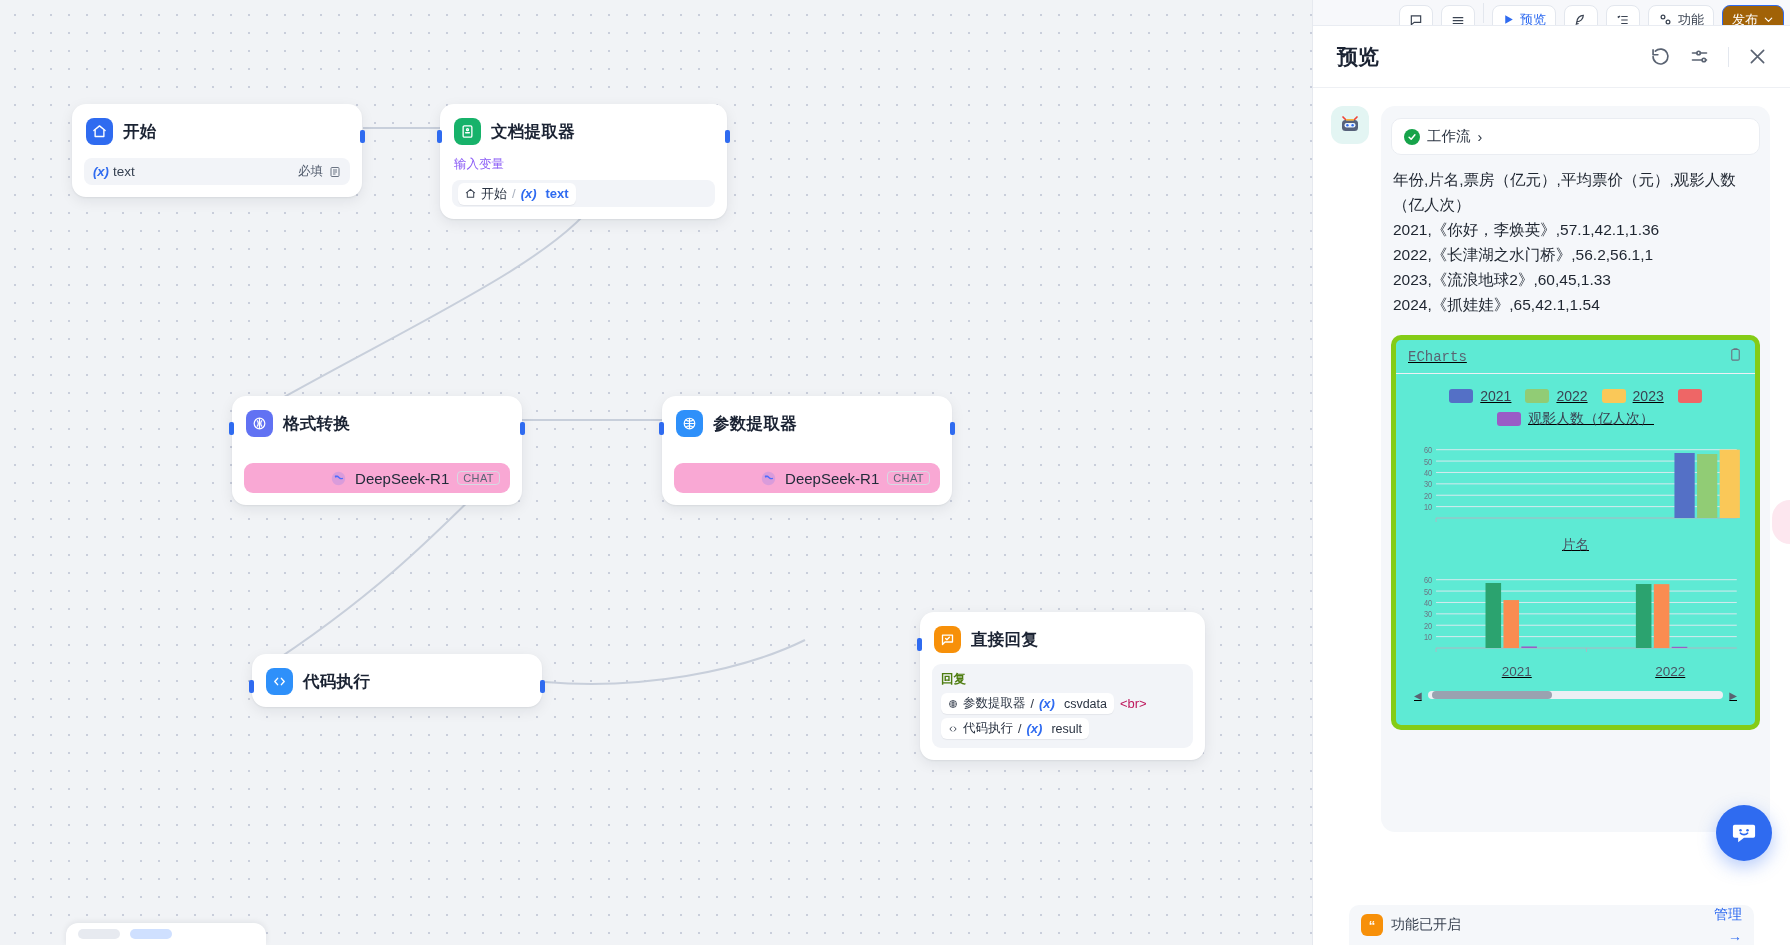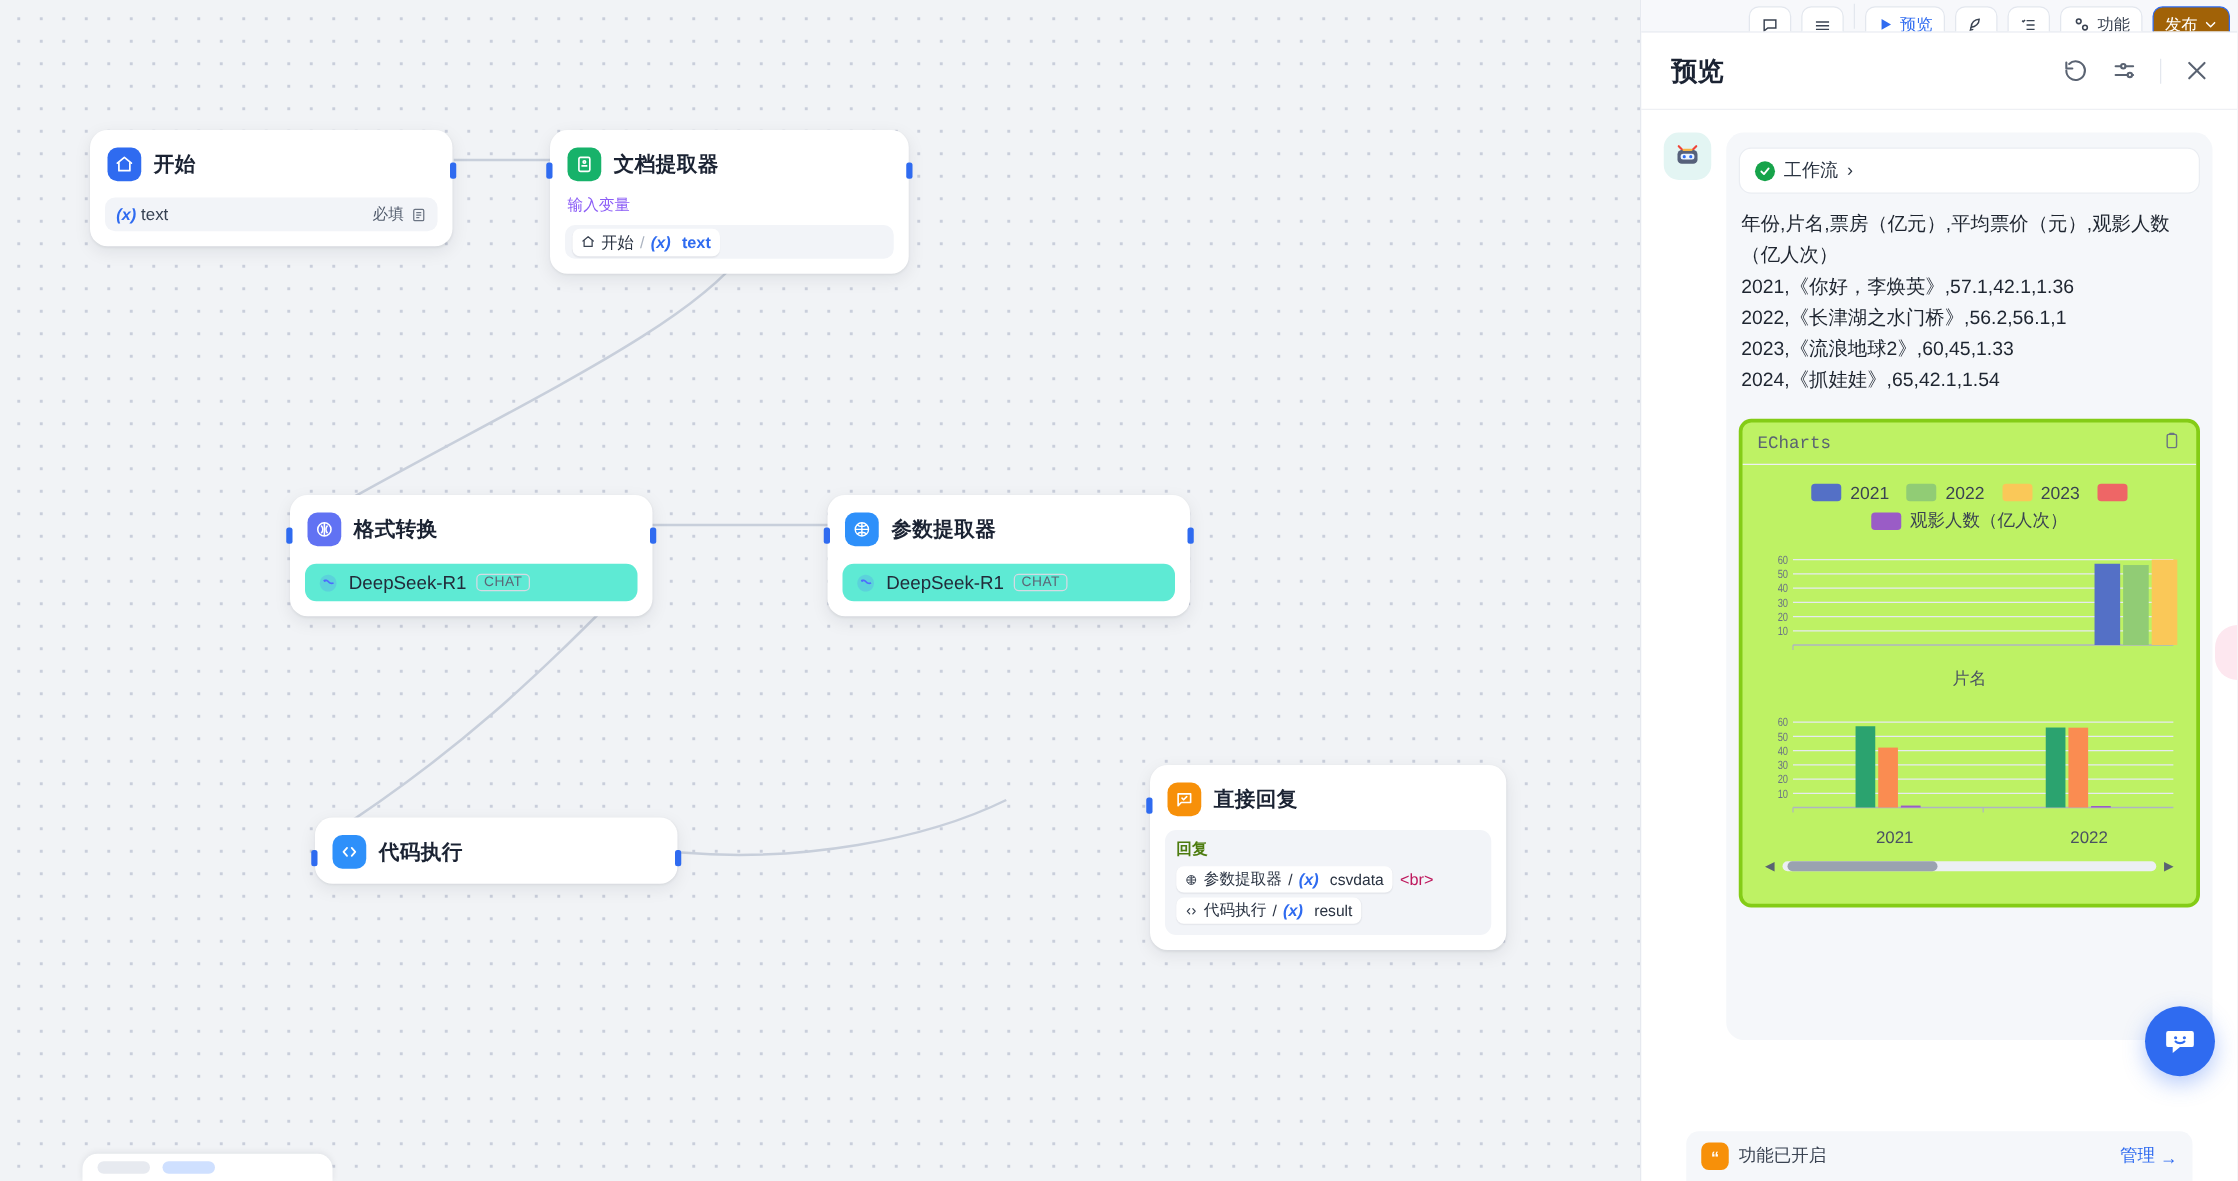--- a/index.html
+++ b/index.html
@@ -59,23 +59,23 @@
   }
   .chip {
     background: #fff; border-radius: 6px; padding: 2px 7px;
     display:flex; align-items:center; gap: 5px; font-size: 13px; color:#2a3342;
     box-shadow: 0 1px 1px rgba(16,24,40,.06);
   }
   .chip .sep { color:#aab2bf; }
   .chip .blue { color:#2f6bf0; font-weight:600; }
 
   .model-row {
-    margin-top: 12px; background: #5eead4; border-radius: 9px; height: 30px;
+    margin-top: 24px; background: #f9a8d4; border-radius: 9px; height: 30px;
     display:flex; align-items:center; gap: 8px; padding: 0 10px;
-    font-size: 15px; color:#222b3a;
+    font-size: 15px; color:#222b3a;justify-content:flex-end;
   }
   .badge {
     border: 1px solid #d5dae3; border-radius: 4px; padding: 0px 5px;
     font-size: 11px; color:#5c6676; letter-spacing:.4px;
   }
 
   .reply-box {
     margin-top: 9px; background: #f2f4f8; border-radius: 9px;
     padding: 7px 9px 9px 9px;
   }
@@ -132,22 +132,23 @@
     background:#fff; border:1px solid #eaedf2; border-radius:10px;
     padding:8px 12px; display:flex; align-items:center; gap:7px;
     font-size:14.5px; color:#2b3442;
   }
   .wf-check { width:16px; height:16px; border-radius:50%; background:#16a34a; display:flex; align-items:center; justify-content:center; }
   .csv {
     font-size: 15.5px; line-height: 25px; color:#1e2530; margin: 12px 2px 0 2px;
     white-space: pre-wrap; word-break: break-word;
   }
   .echarts-card {
-    margin-top: 18px; background:#bef264; border:3px solid #84cc16; border-radius:10px;
+    margin-top: 18px; background:#5eead4; border:5px solid #84cc16; border-radius:10px;
     overflow:hidden;
+    text-decoration:underline;
   }
   .ec-head {
     height:34px; display:flex; align-items:center; padding: 0 12px;
     border-bottom:1px solid #eef0f4; font-size:14px; color:#5a6372;
     font-family:"Liberation Mono","DejaVu Sans Mono",monospace;
   }
   .ec-head .copy { margin-left:auto; color:#6b7483; }
   .ec-body { padding: 10px 8px 12px 8px; }
   .legend { display:flex; flex-wrap:wrap; gap: 8px 14px; justify-content:center; padding: 4px 0 10px 0; }
   .lg { display:flex; align-items:center; gap:7px; font-size:14px; color:#3a4352; }
@@ -169,21 +170,21 @@
     box-shadow: 0 2px 10px rgba(16,24,40,.05);
     display:flex; align-items:center; padding: 0 16px;
     font-size: 17px; color:#9aa2b0;
   }
   #footer-note {
     margin: 10px 18px 0 18px; background:#f5f7fa; border-radius: 10px 10px 0 0;
     height: 40px; display:flex; align-items:center; gap:8px; padding: 0 12px; font-size:14px; color:#3a4352;
   }
   .quote-ico { width:22px; height:22px; border-radius:6px; background:#f79009; color:#fff;
                display:flex; align-items:center; justify-content:center; font-size:13px; font-weight:700;}
-  #footer-note .manage { margin-left:auto; color:#2f6bf0; display:flex; align-items:flex-end; gap:4px; }
+  #footer-note .manage { margin-left:auto; color:#2f6bf0; display:flex; align-items:flex-end; gap:4px;flex-direction:column; }
 
   #fab {
     position:absolute; right:18px; bottom: 84px; width:56px; height:56px; border-radius:50%;
     background:#2f6bf0; display:flex; align-items:center; justify-content:center;
     box-shadow: 0 6px 18px rgba(47,107,240,.35);
   }
   #side-tab {
     position:absolute; right:0px; top:500px; width:18px; height:44px;
     background:#fde7ef; border-radius: 22px 0 0 22px;
   }

